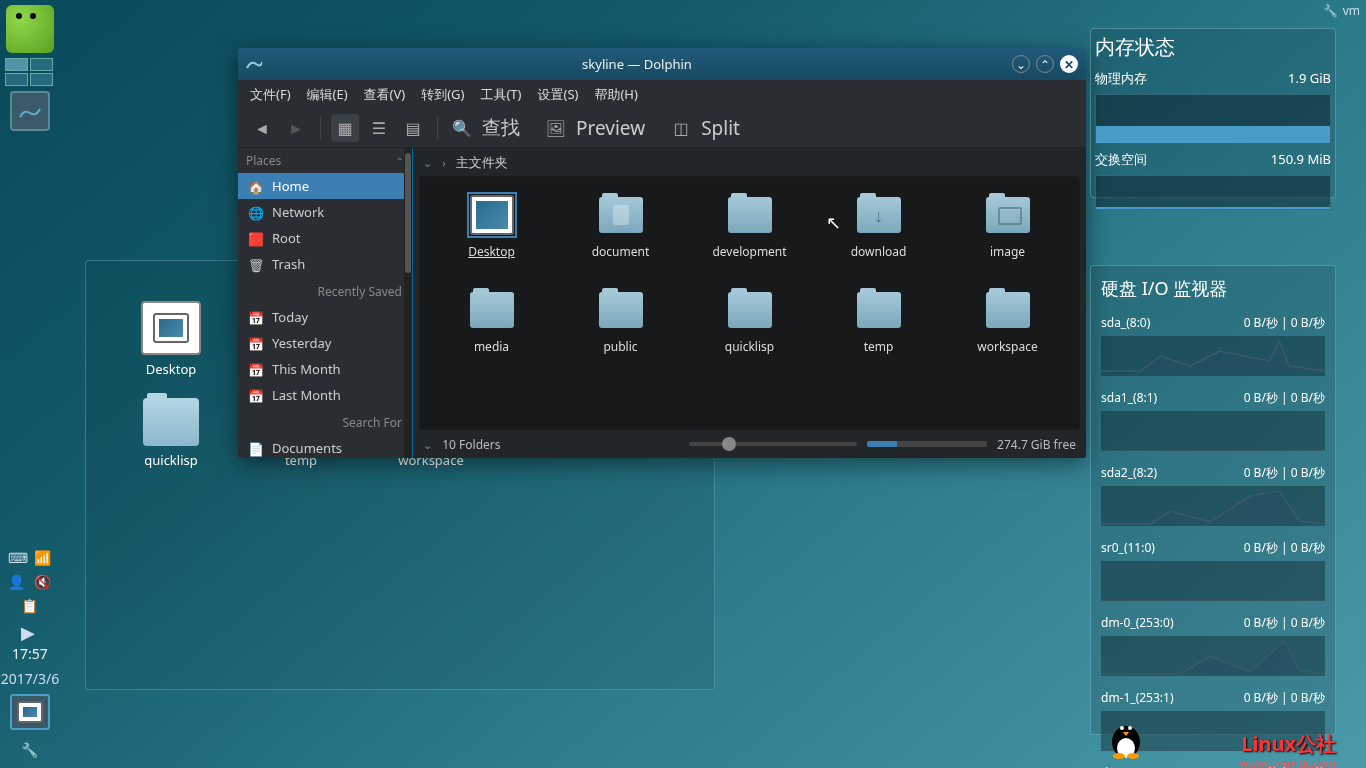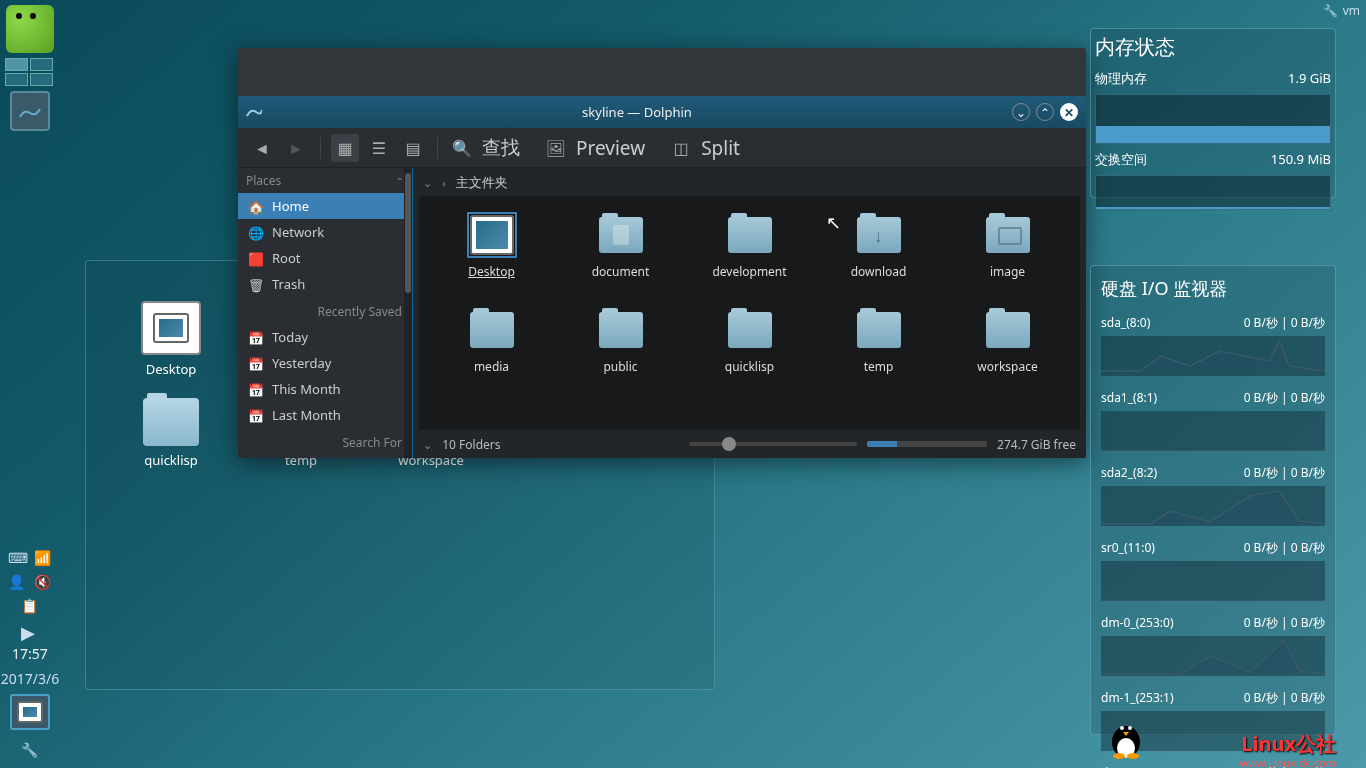--- a/index.html
+++ b/index.html
@@ -22,21 +22,21 @@
 
 .desktop-view{position:absolute;left:85px;top:260px;width:630px;height:430px;border:1px solid rgba(120,180,200,0.4);border-radius:4px;background:rgba(20,60,70,0.15);}
 .desktop-grid{display:grid;grid-template-columns:repeat(4,130px);gap:20px 0;padding:40px 20px;}
 .desk-item{display:flex;flex-direction:column;align-items:center;gap:5px;width:130px;}
 .desk-folder{width:56px;height:48px;background:linear-gradient(#b5d5e5,#8ab8cc);border-radius:4px;position:relative;}
 .desk-folder::before{content:"";position:absolute;top:-5px;left:4px;width:20px;height:7px;background:#b5d5e5;border-radius:2px 2px 0 0;}
 .desk-label{font-size:13px;color:#fff;}
 .desk-thumb{width:60px;height:54px;background:#fff;border:2px solid #888;border-radius:4px;display:flex;align-items:center;justify-content:center;}
 
 .dolphin{position:absolute;left:238px;top:48px;width:848px;height:410px;background:#31363b;border-radius:3px;box-shadow:0 5px 25px rgba(0,0,0,0.5);display:flex;flex-direction:column;overflow:hidden;}
-.titlebar{height:32px;background:linear-gradient(#1f5a7a,#184a62);display:flex;align-items:center;padding:0 8px;color:#eee;font-size:13px;margin-top:48px;}
+.titlebar{height:32px;background:linear-gradient(#1f5a7a,#184a62);display:flex;align-items:center;padding:0 8px;color:#eee;font-size:13px;}
 .titlebar-title{flex:1;text-align:center;}
 .win-btns{display:flex;gap:6px;}
 .win-btn{width:18px;height:18px;border-radius:50%;display:flex;align-items:center;justify-content:center;font-size:12px;}
 .win-btn.min{border:1px solid #888;}
 .win-btn.max{border:1px solid #888;}
 .win-btn.close{background:#fff;color:#184a62;font-weight:bold;}
 .menubar{height:28px;display:flex;align-items:center;gap:16px;padding:0 12px;font-size:13px;color:#ddd;background:#2a2e32;}
 .toolbar{height:40px;display:flex;align-items:center;gap:6px;padding:0 10px;background:#2a2e32;border-bottom:1px solid #222;}
 .tb-btn{width:28px;height:28px;display:flex;align-items:center;justify-content:center;color:#aaa;border-radius:3px;}
 .tb-btn.active{background:#3a4045;}
@@ -175,20 +175,29 @@
     <svg width="16" height="16">
         <path d="M1 12 Q5 4 10 8 T16 6" stroke="#9cd" stroke-width="2" fill="none"></path>
       </svg>
     <div class="titlebar-title">skyline — Dolphin</div>
     <div class="win-btns">
       <div class="win-btn min">⌄</div>
       <div class="win-btn max">⌃</div>
       <div class="win-btn close">✕</div>
     </div>
   </div>
+  <div class="menubar" id="menubar">
+      <span>文件(F)</span>
+      <span>编辑(E)</span>
+      <span>查看(V)</span>
+      <span>转到(G)</span>
+      <span>工具(T)</span>
+      <span>设置(S)</span>
+      <span>帮助(H)</span>
+    </div>
   <div class="toolbar">
     <div class="tb-btn">◄</div>
     <div class="tb-btn" style="color:#555">►</div>
     <div class="tb-sep"></div>
     <div class="tb-btn active">▦</div>
     <div class="tb-btn">☰</div>
     <div class="tb-btn">▤</div>
     <div class="tb-sep"></div>
     <div class="tb-btn">🔍</div>
     <span class="tb-label">查找</span>

